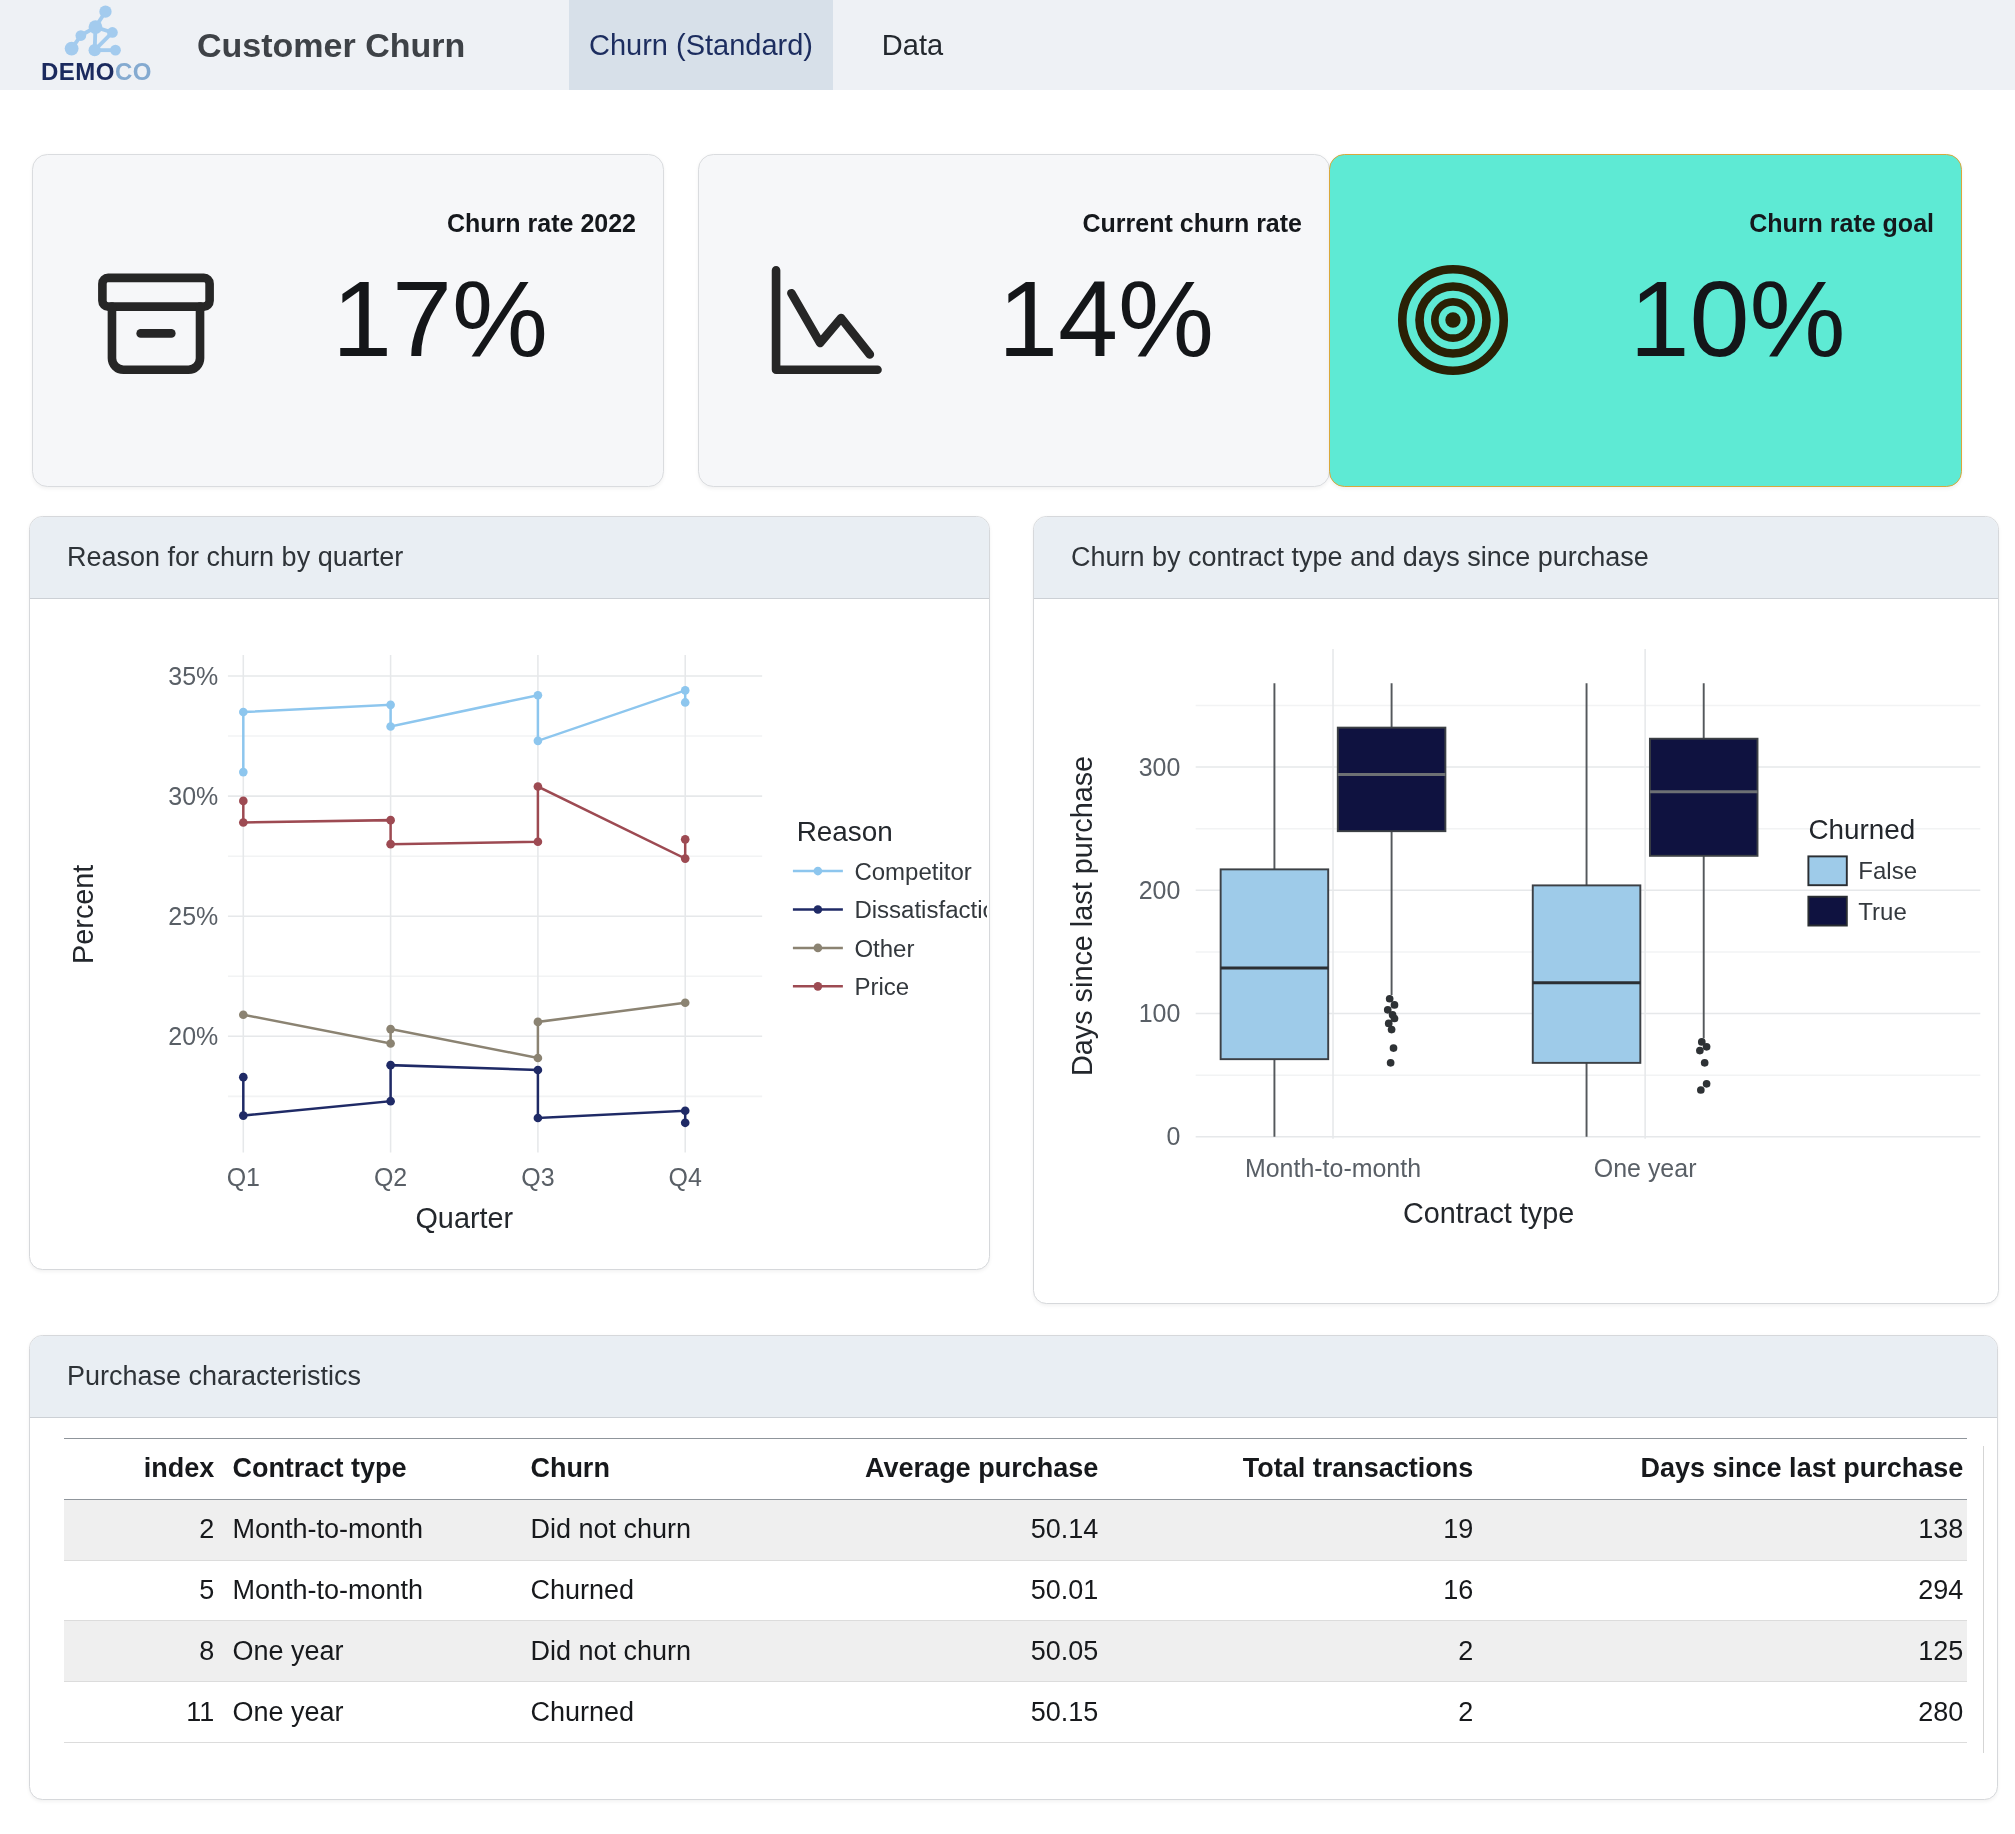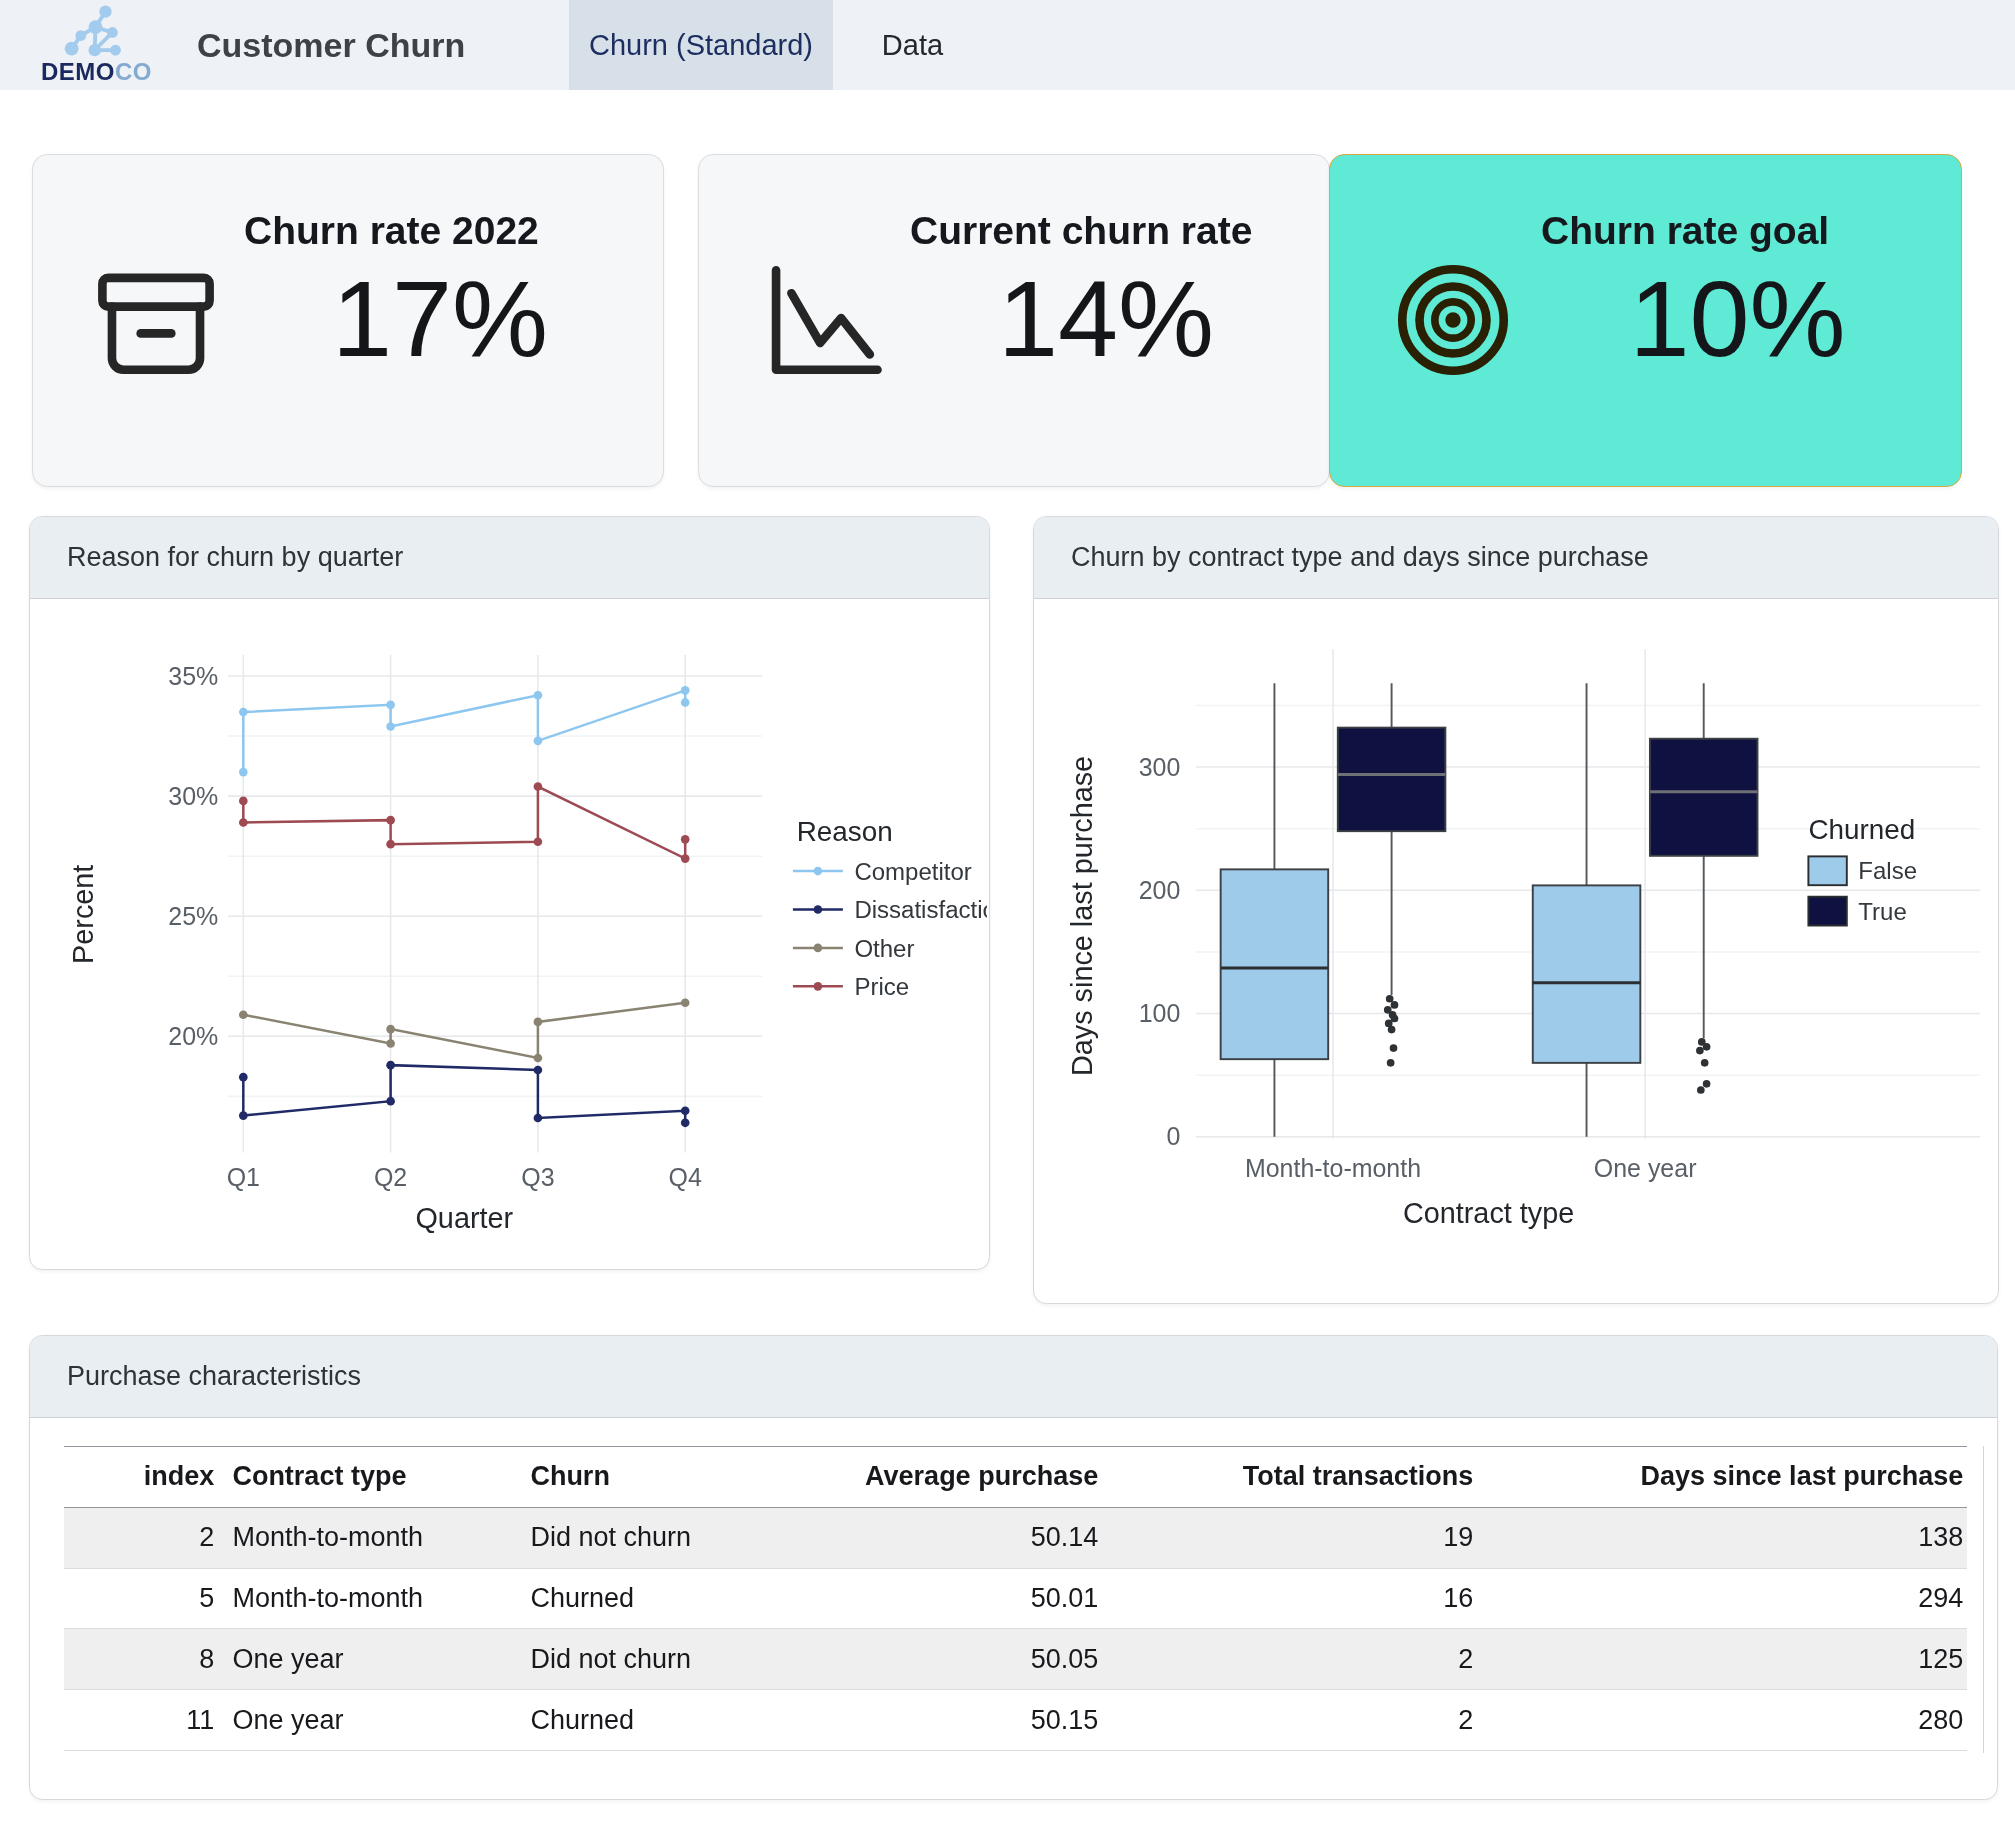--- a/index.html
+++ b/index.html
@@ -17,31 +17,31 @@
   .app-title{position:absolute;left:197px;top:0;height:82px;line-height:90px;font-size:34px;font-weight:600;color:#3e4247;}
   .tab{position:absolute;top:0;height:90px;line-height:90px;font-size:29px;text-align:center;cursor:default;}
   .tab-active{left:569px;width:264px;background:#d7e0e9;color:#1c2d5f;font-weight:500;}
   .tab-plain{left:855px;width:115px;color:#23282e;}
   
   .kpi-card{position:absolute;top:154px;height:331px;background:#f6f7f9;border:1px solid #dadcdf;border-radius:15.4px;box-shadow:0 1.9px 3.8px rgba(0,0,0,.05);}
   #card1{left:32px;width:630px;}
   #card2{left:698px;width:630px;}
   #card3{left:1329px;width:631px;background:#5eead4;border-color:#d9a83c;}
   .kpi-icon{position:absolute;left:56px;top:98px;width:134px;height:134px;}
-  .kpi-title{position:absolute;left:211px;right:27px;top:54px;text-align:left;font-size:39px;font-weight:600;color:#15181c;}
+  .kpi-title{position:absolute;left:211px;right:27px;top:54px;text-align:right;font-size:25px;font-weight:600;color:#15181c;}
   .kpi-value{position:absolute;left:211px;right:27px;top:96px;text-align:center;font-size:108px;font-weight:400;color:#141619;line-height:1.25;}
   
   .panel{position:absolute;background:#ffffff;border:1px solid #d6d8db;border-radius:13.4px;overflow:hidden;box-shadow:0 1.9px 3.8px rgba(0,0,0,.05);}
   #panel-line{left:29px;top:516px;width:959px;height:752px;}
   #panel-box{left:1033px;top:516px;width:964px;height:786px;}
   #panel-table{left:29px;top:1335px;width:1967px;height:463px;}
   .panel-header{height:81px;background:#e9eef3;border-bottom:1px solid #ccd0d5;display:flex;align-items:center;padding-left:37px;font-size:27px;color:#2e3338;}
   .panel-body{position:relative;}
   
-  .table-wrap{position:absolute;left:34px;top:110px;}
+  .table-wrap{position:absolute;left:34px;top:102px;}
   table{width:1902px;border-collapse:collapse;table-layout:fixed;font-size:27px;color:#17191c;}
   thead th{border-top:1.9px solid #8f959b;border-bottom:1.9px solid #8f959b;font-weight:bold;padding:14.4px 0;}
   tbody td{padding:14.4px 0;border-bottom:1px solid #dcdcdc;}
   tbody tr:nth-child(odd){background:#efefef;}
   .al-l{text-align:left;padding-left:14.4px !important;}
   .al-r{text-align:right;padding-right:3.8px !important;}
   .table-scroll-line{position:absolute;right:13.4px;top:110px;height:307px;width:1px;background:#d5d5d5;}
   svg text{font-family:"Liberation Sans", sans-serif;}
 </style>
 </head>

